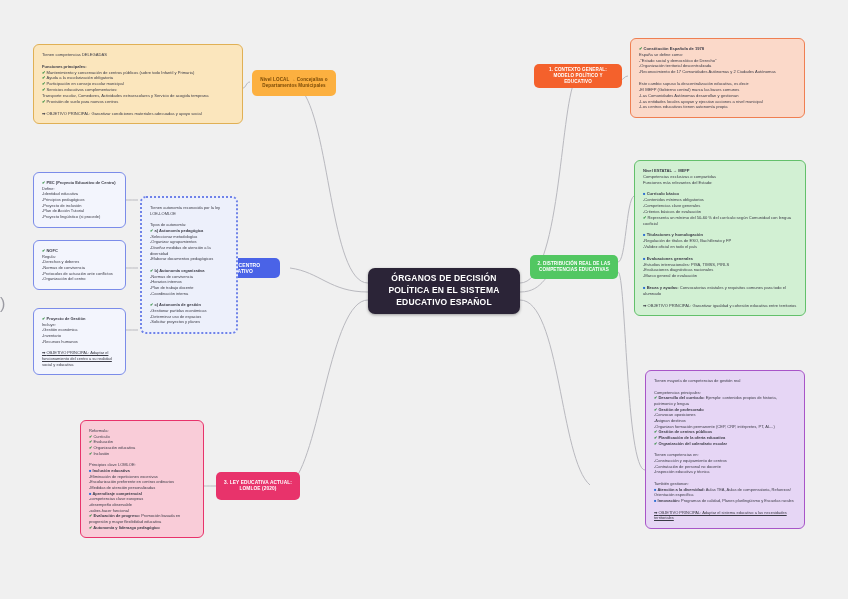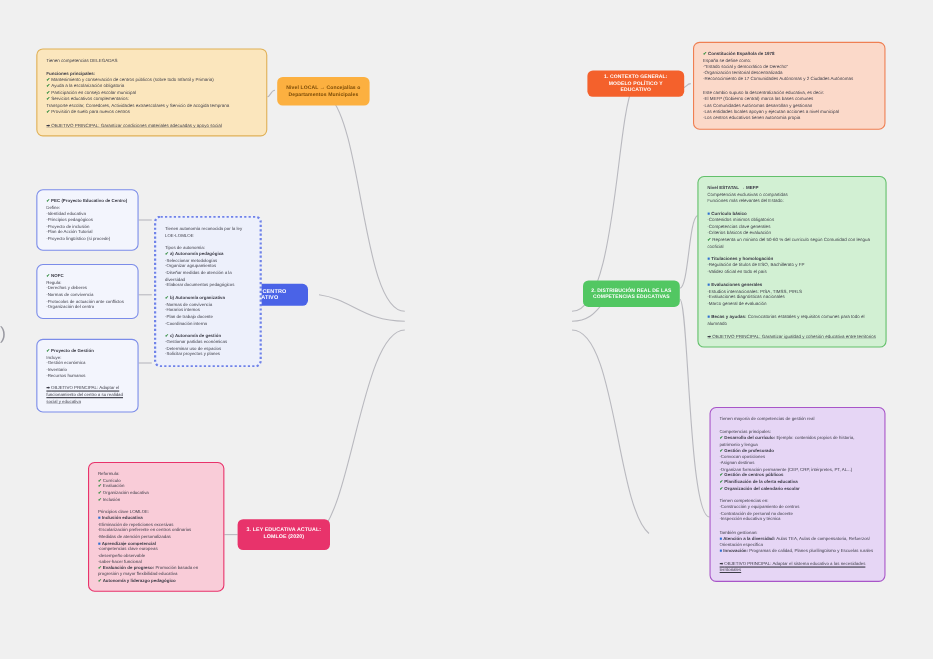--- a/index.html
+++ b/index.html
@@ -75,20 +75,21 @@
       <path d="M138 330 C 132 330, 130 330, 126 330"></path>
 
       <path d="M216 486 C 210 486, 208 486, 204 486"></path>
 
       <path d="M792 486 C 798 486, 800 486, 804 486"></path>
     </g>
   </svg>
 
   <div class="corner">)</div>
 
+  <div class="node center" style="left:368px;top:268px;width:152px;height:46px;font-size:8.5px;">ÓRGANOS DE DECISIÓN POLÍTICA EN EL SISTEMA EDUCATIVO ESPAÑOL</div>
 
   <div class="node pill orange" style="left:252px;top:70px;width:84px;height:26px;font-size:4.6px;">Nivel LOCAL → Concejalías o Departamentos Municipales</div>
 
   <div class="node pill red" style="left:534px;top:64px;width:88px;height:24px;font-size:4.6px;">1. CONTEXTO GENERAL: MODELO POLÍTICO Y EDUCATIVO</div>
 
   <div class="node pill green" style="left:530px;top:255px;width:88px;height:24px;font-size:4.6px;">2. DISTRIBUCIÓN REAL DE LAS COMPETENCIAS EDUCATIVAS</div>
 
   <div class="node pill blue" style="left:196px;top:258px;width:84px;height:20px;font-size:5px;">Nivel del CENTRO EDUCATIVO</div>
 
   <div class="node pill crimson" style="left:216px;top:472px;width:84px;height:28px;font-size:4.8px;">3. LEY EDUCATIVA ACTUAL: LOMLOE (2020)</div>

